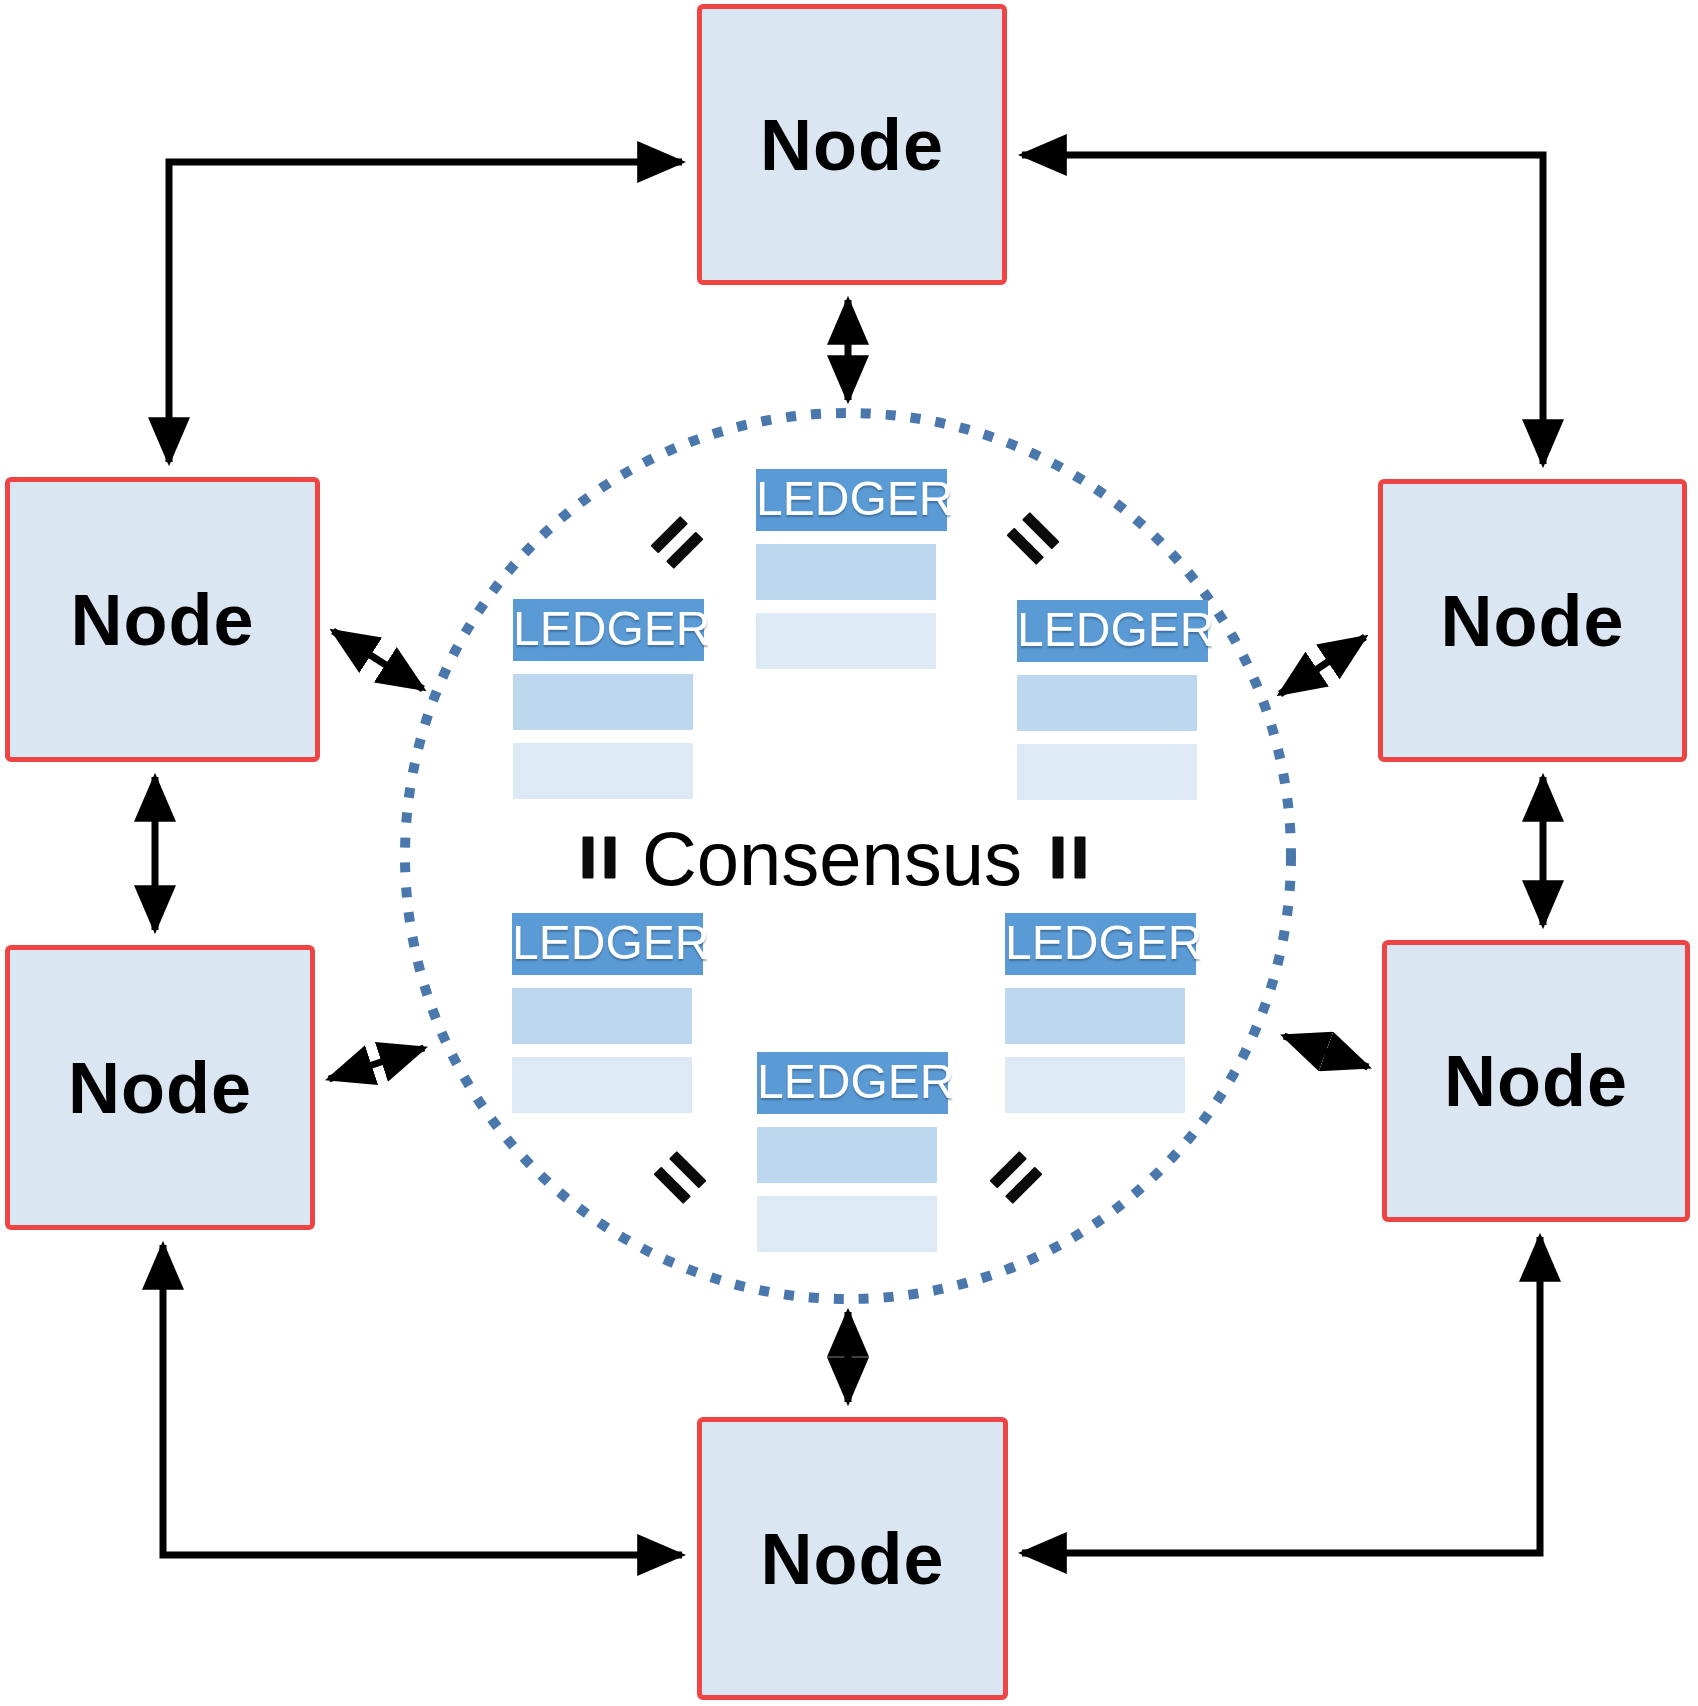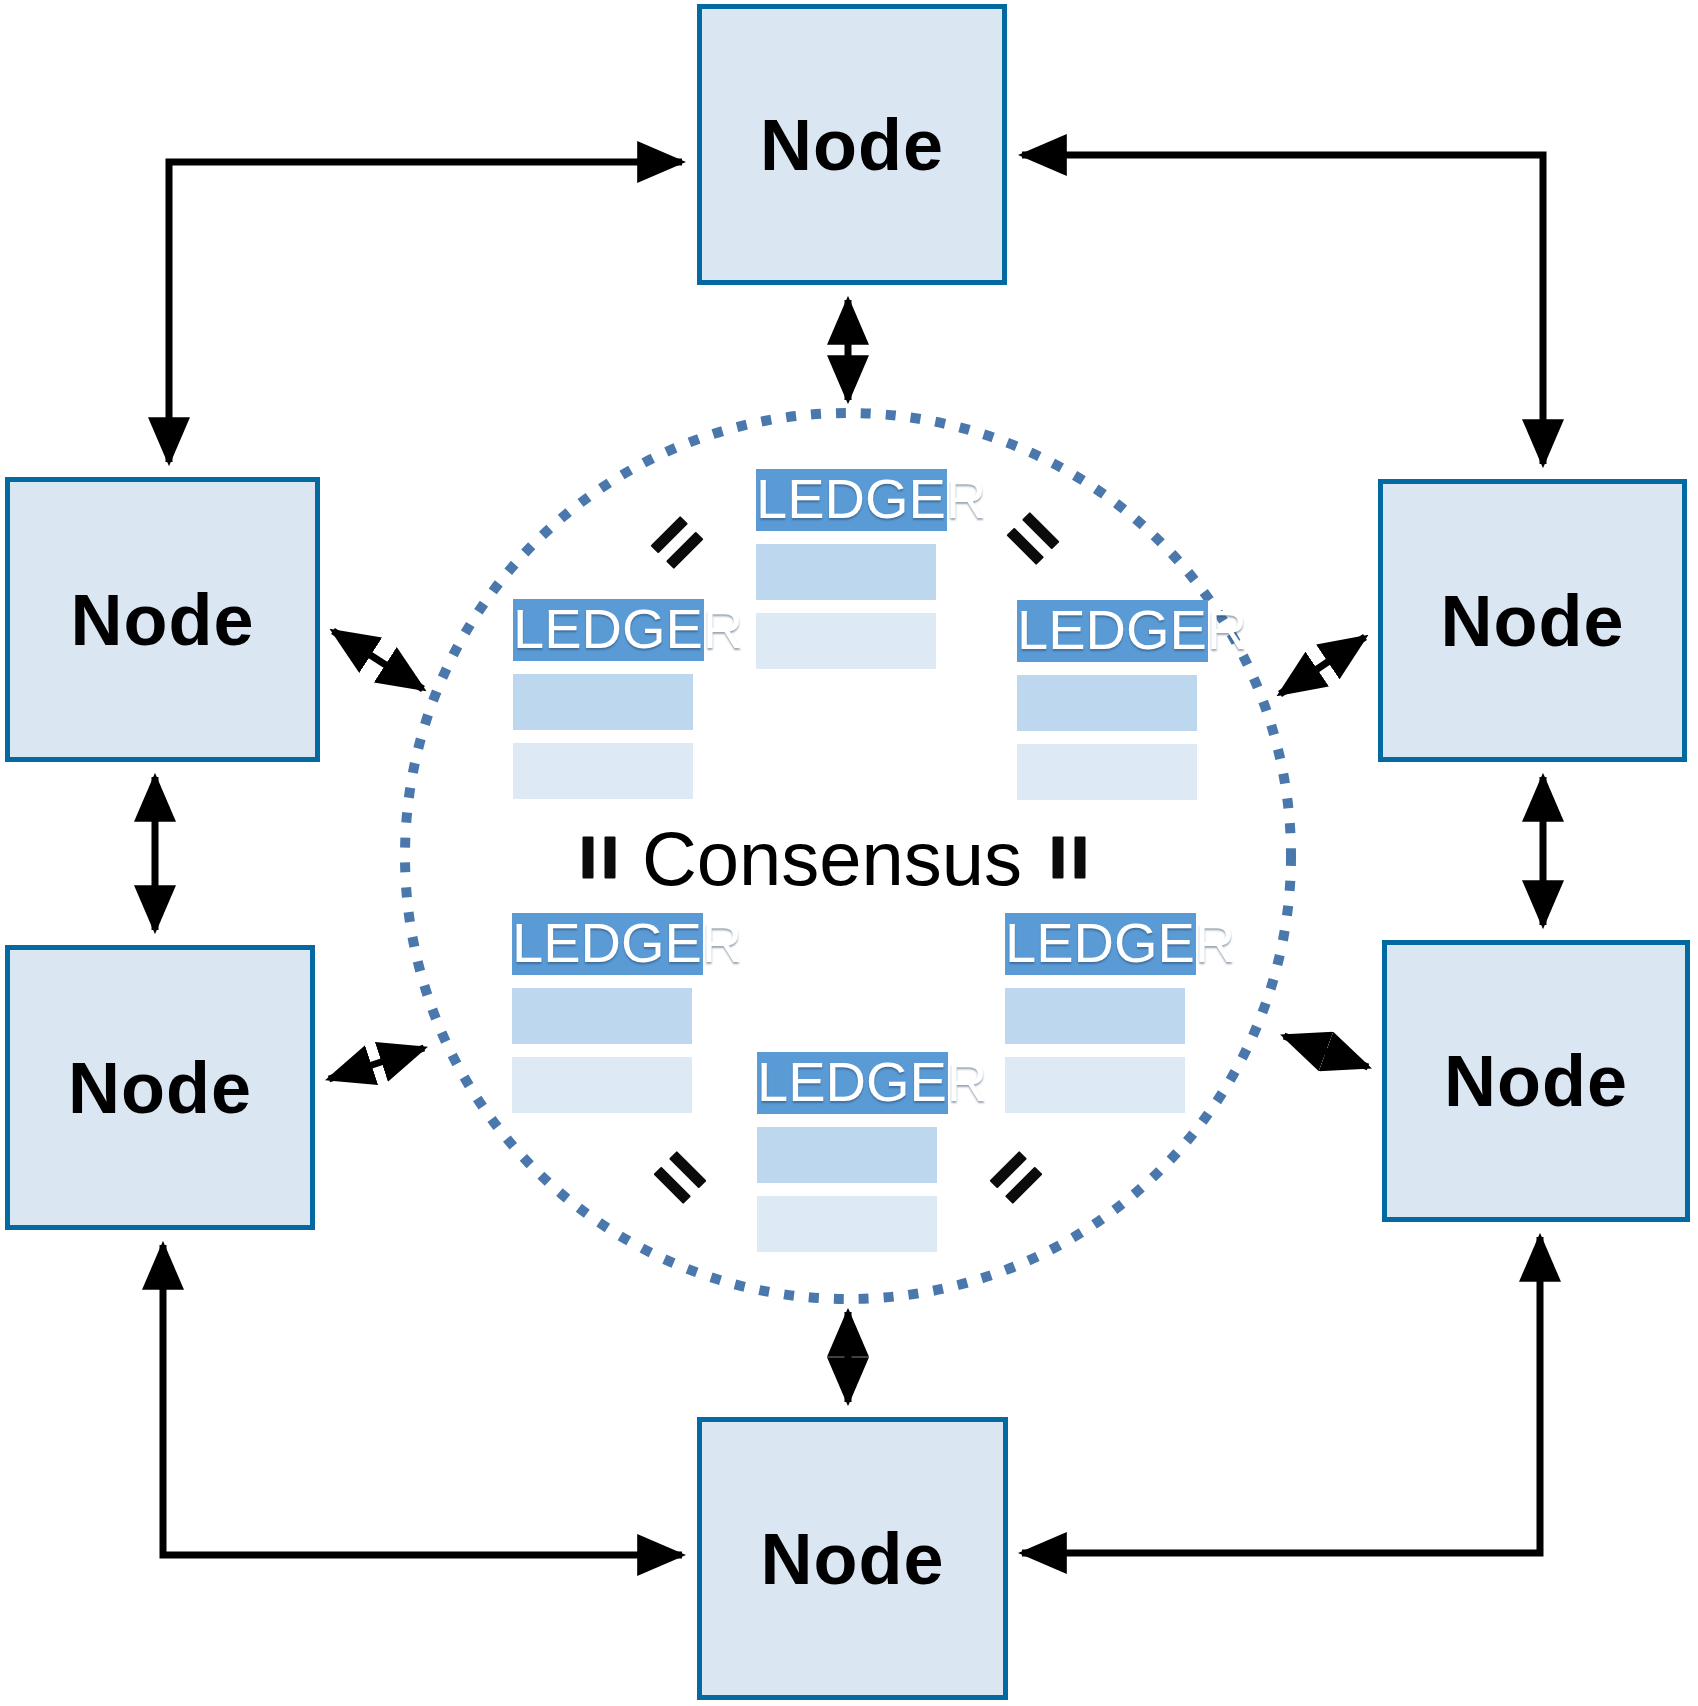--- a/index.html
+++ b/index.html
@@ -8,37 +8,37 @@
     width:1698px;height:1706px;
     background:#ffffff;
     font-family:"Liberation Sans","DejaVu Sans",sans-serif;
     overflow:hidden;
   }
   #wires{position:absolute;left:0;top:0;z-index:1;}
   .node{
     position:absolute;
     box-sizing:border-box;
     background:#dbe6f3;
-    border:5px solid #0369a1;
-    border-radius:0;
+    border:5px solid #ef4444;
+    border-radius:6px;
     display:flex;align-items:center;justify-content:center;
     z-index:2;
     text-align:right;
   }
   .node span{
     font-size:72px;font-weight:bold;color:#000;
     letter-spacing:1px;
   }
   .ledger{position:absolute;width:180px;z-index:2;}
   .ledger-header{
     box-sizing:border-box;
     width:191px;height:62px;
     background:#5b9bd5;
     color:#ffffff;
-    font-size:56px;line-height:60px;
+    font-size:48px;line-height:60px;
     text-align:center;
     text-shadow:0 2px 2px rgba(30,60,90,.45);
     margin-bottom:13px;
   }
   .ledger-row{width:180px;height:56px;margin-bottom:13px;}
   .ledger-row.row1{background:#bdd7ee;}
   .ledger-row.row2{background:#dee9f6;}
   .consensus{
     position:absolute;
     left:597px;top:816px;width:470px;height:84px;

